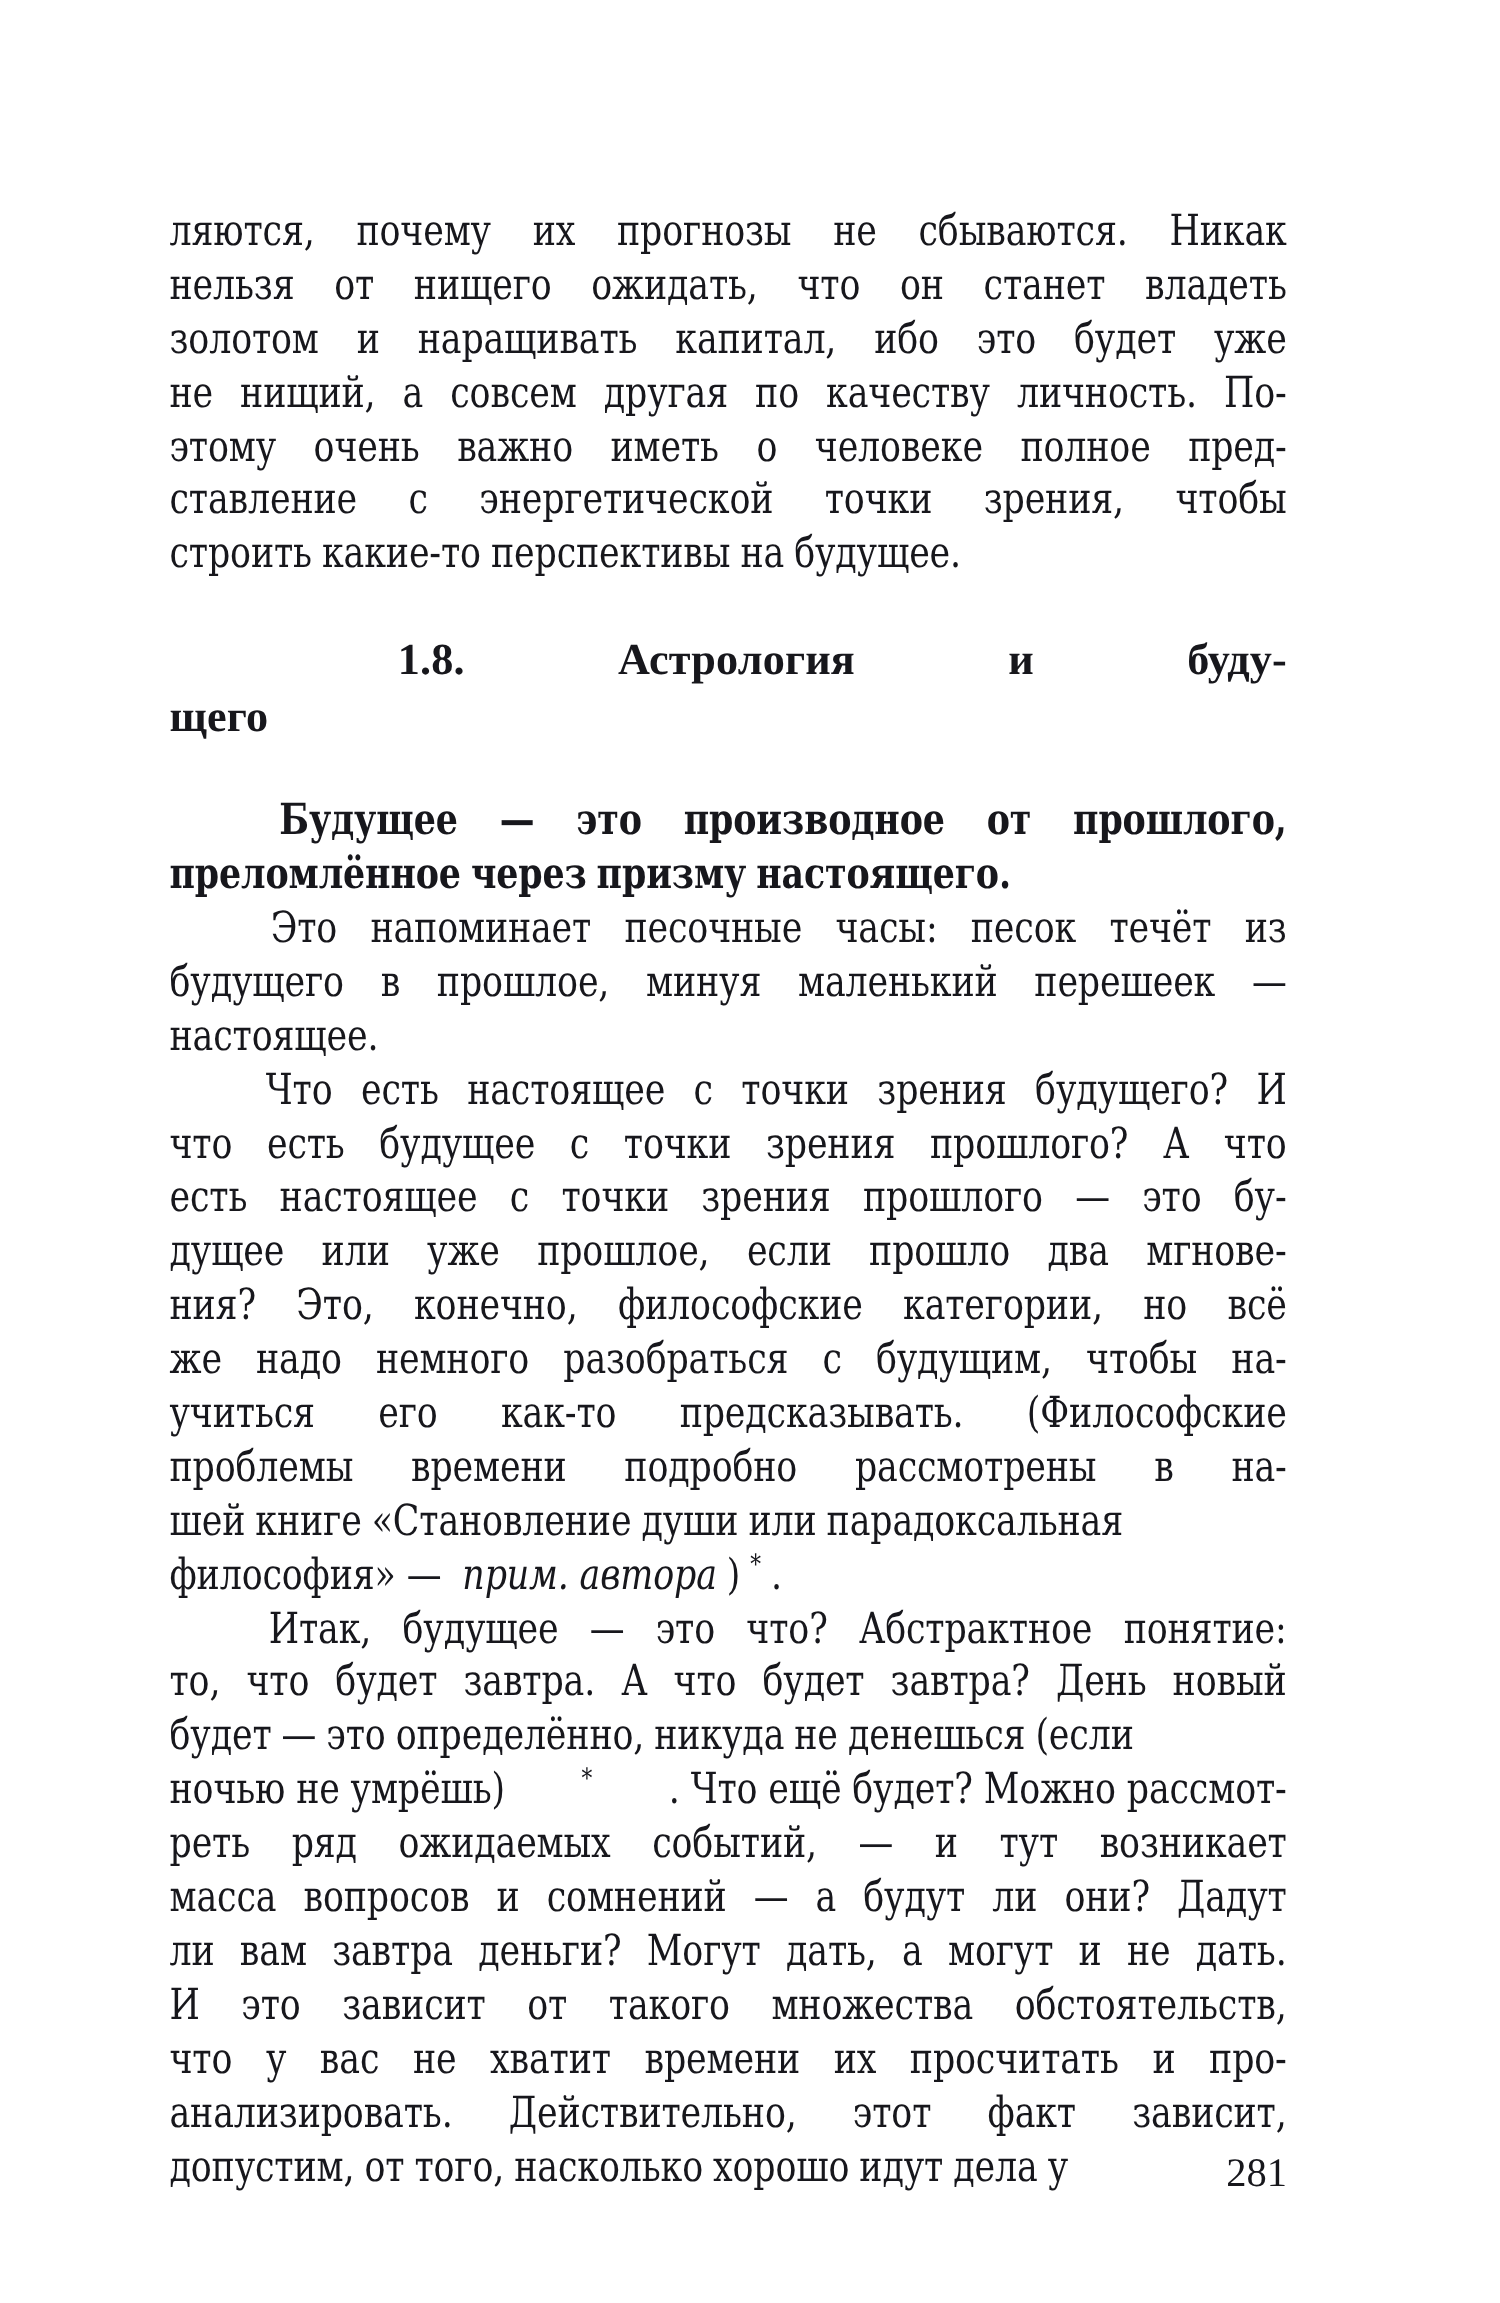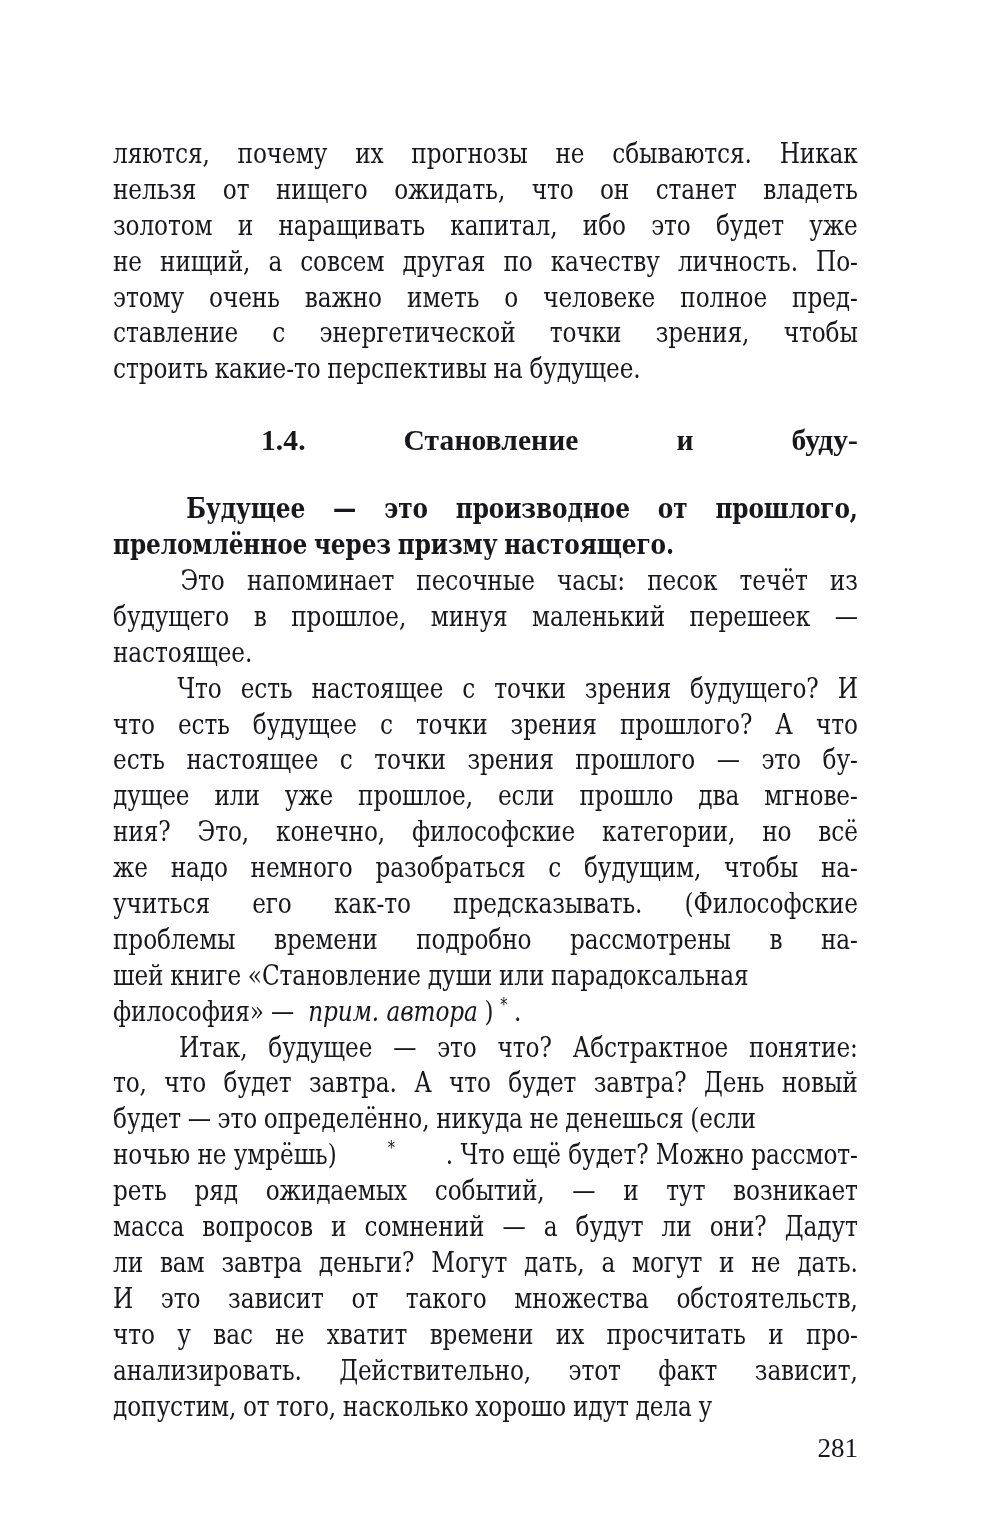--- a/index.html
+++ b/index.html
@@ -103,21 +103,22 @@
         <div class="ln j"><span class="w">золотом</span><span class="w">и</span><span class="w">наращивать</span><span class="w">капитал,</span><span class="w">ибо</span><span class="w">это</span><span class="w">будет</span><span class="w">уже</span></div>
         <div class="ln j"><span class="w">не</span><span class="w">нищий,</span><span class="w">а</span><span class="w">совсем</span><span class="w">другая</span><span class="w">по</span><span class="w">качеству</span><span class="w">личность.</span><span class="w">По-</span></div>
         <div class="ln j"><span class="w">этому</span><span class="w">очень</span><span class="w">важно</span><span class="w">иметь</span><span class="w">о</span><span class="w">человеке</span><span class="w">полное</span><span class="w">пред-</span></div>
         <div class="ln j"><span class="w">ставление</span><span class="w">с</span><span class="w">энергетической</span><span class="w">точки</span><span class="w">зрения,</span><span class="w">чтобы</span></div>
         <div class="ln r"><span class="w">строить</span><span class="w">какие-то</span><span class="w">перспективы</span><span class="w">на</span><span class="w">будущее.</span></div>
       </div>
 
     <div class="gap-head-top"></div>
 
     <div>
-        <div class="head j"><span class="indent"></span><span class="w">1.4.</span><span class="w">Становление</span><span class="w">и</span><span class="w">буду-</span></div>
+        <div class="head j"><span class="indent"></span><span class="w">1.8.</span><span class="w">Астрология</span><span class="w">и</span><span class="w">буду-</span></div>
+        <div class="head r"><span class="w">щего</span></div>
       </div>
 
     <div class="gap-head-bottom"></div>
 
 
     <div class="bold">
         <div class="ln j"><span class="indent"></span><span class="w">Будущее</span><span class="w">—</span><span class="w">это</span><span class="w">производное</span><span class="w">от</span><span class="w">прошлого,</span></div>
         <div class="ln r"><span class="w">преломлённое</span><span class="w">через</span><span class="w">призму</span><span class="w">настоящего.</span></div>
       </div>
 

